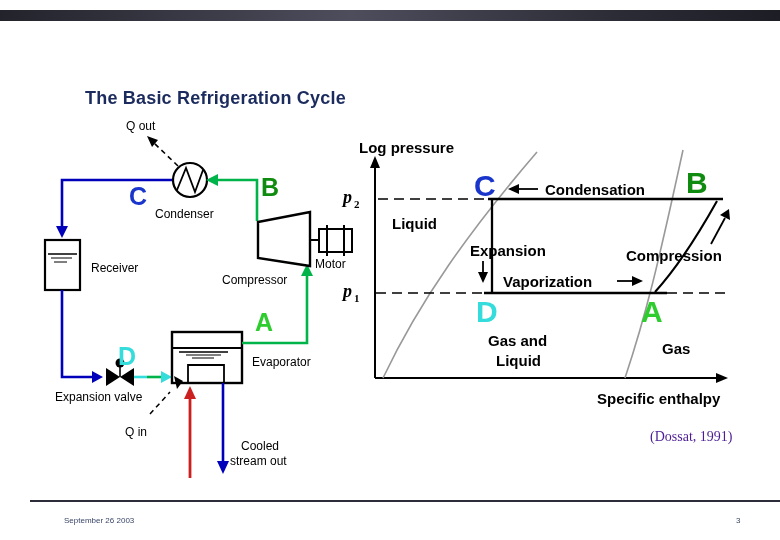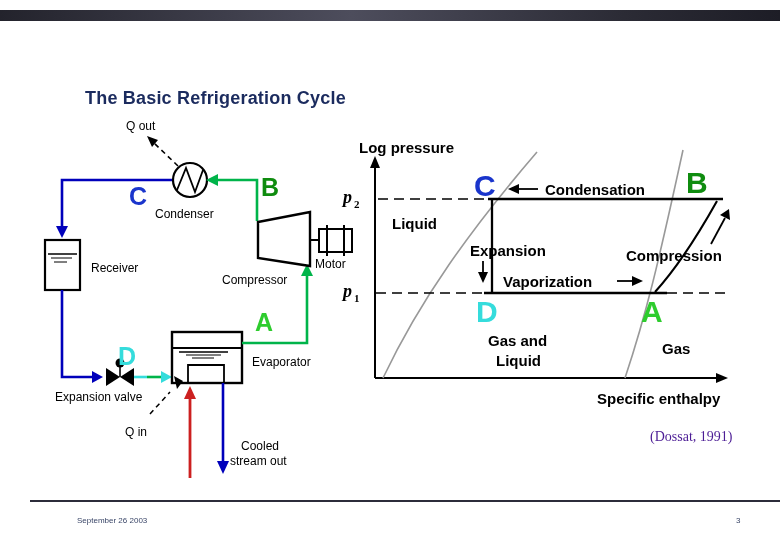--- a/index.html
+++ b/index.html
@@ -17,21 +17,21 @@
   }
   .slide-title{
     position:absolute;left:85px;top:44px;
     font-size:18px;font-weight:bold;color:#1b2b5e;letter-spacing:0.2px;margin-top:44px;
   }
   .citation{
     position:absolute;left:650px;top:429px;width:120px;
     font-family:"Liberation Serif",serif;font-size:14px;color:#4c1d95;
   }
   .footer-date{
-    position:absolute;left:77px;top:516px;font-size:8px;color:#3a4668;
+    position:absolute;left:64px;top:516px;font-size:8px;color:#3a4668;
   }
   .footer-page{
     position:absolute;left:736px;top:516px;font-size:8px;color:#3a4668;
   }
   svg{position:absolute;left:0;top:0;}
   svg text{font-family:"Liberation Sans",sans-serif;}
   .lbl{font-size:12px;fill:#000;}
   .state{font-size:25px;font-weight:bold;}
   .chart-big{font-size:30px;font-weight:bold;}
   .chart-lbl{font-size:15px;font-weight:bold;fill:#000;}

